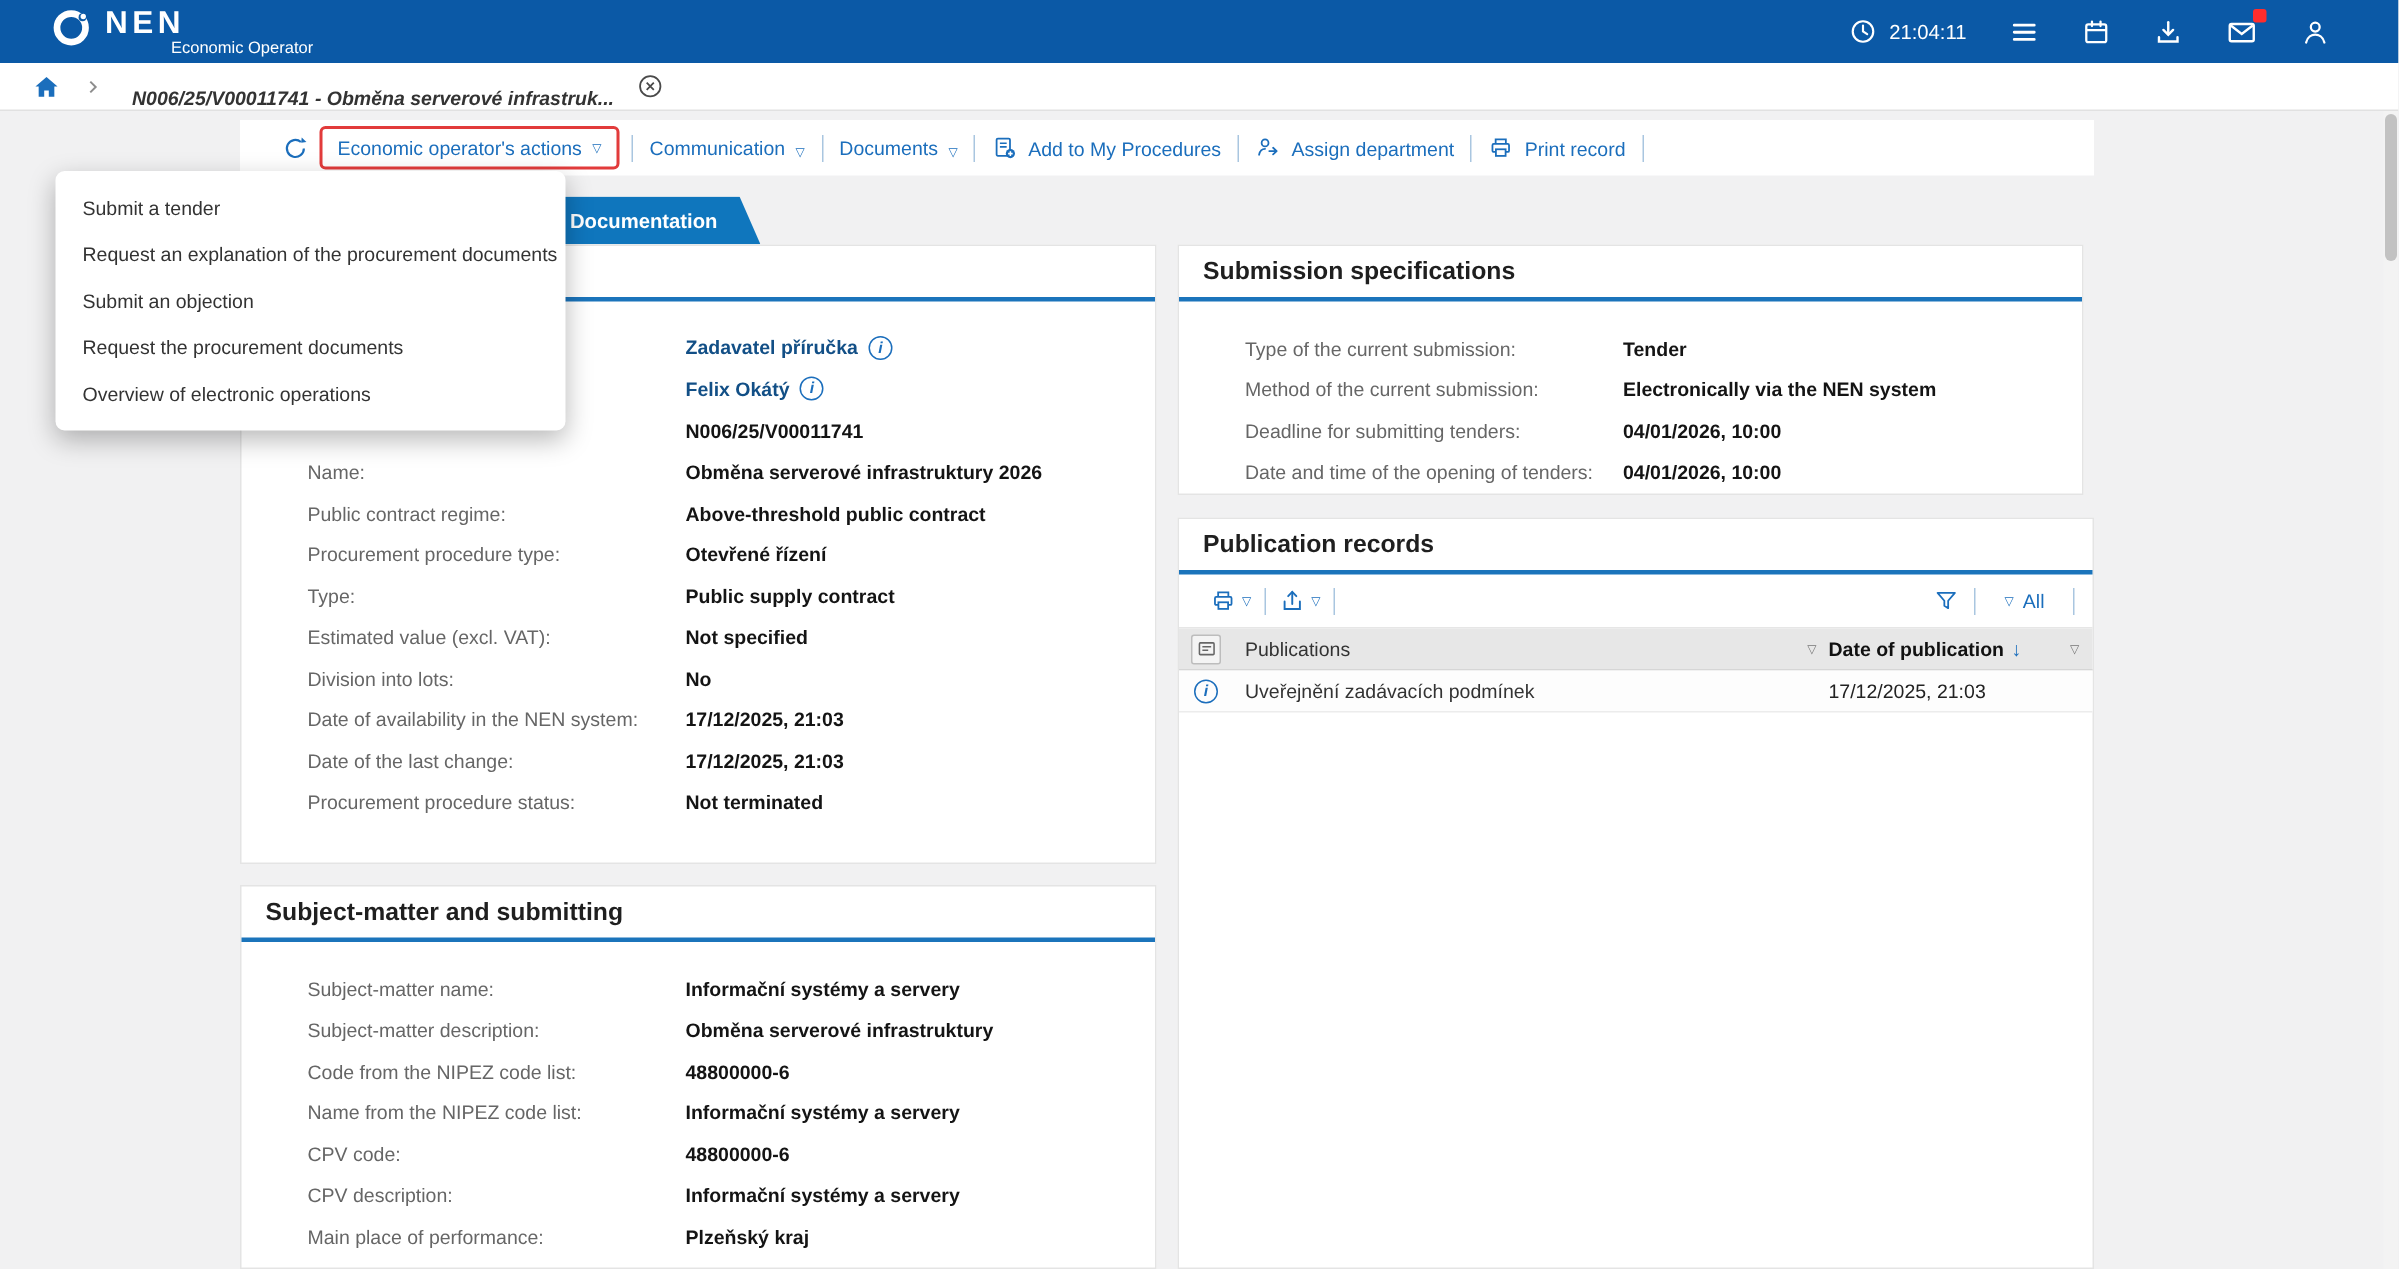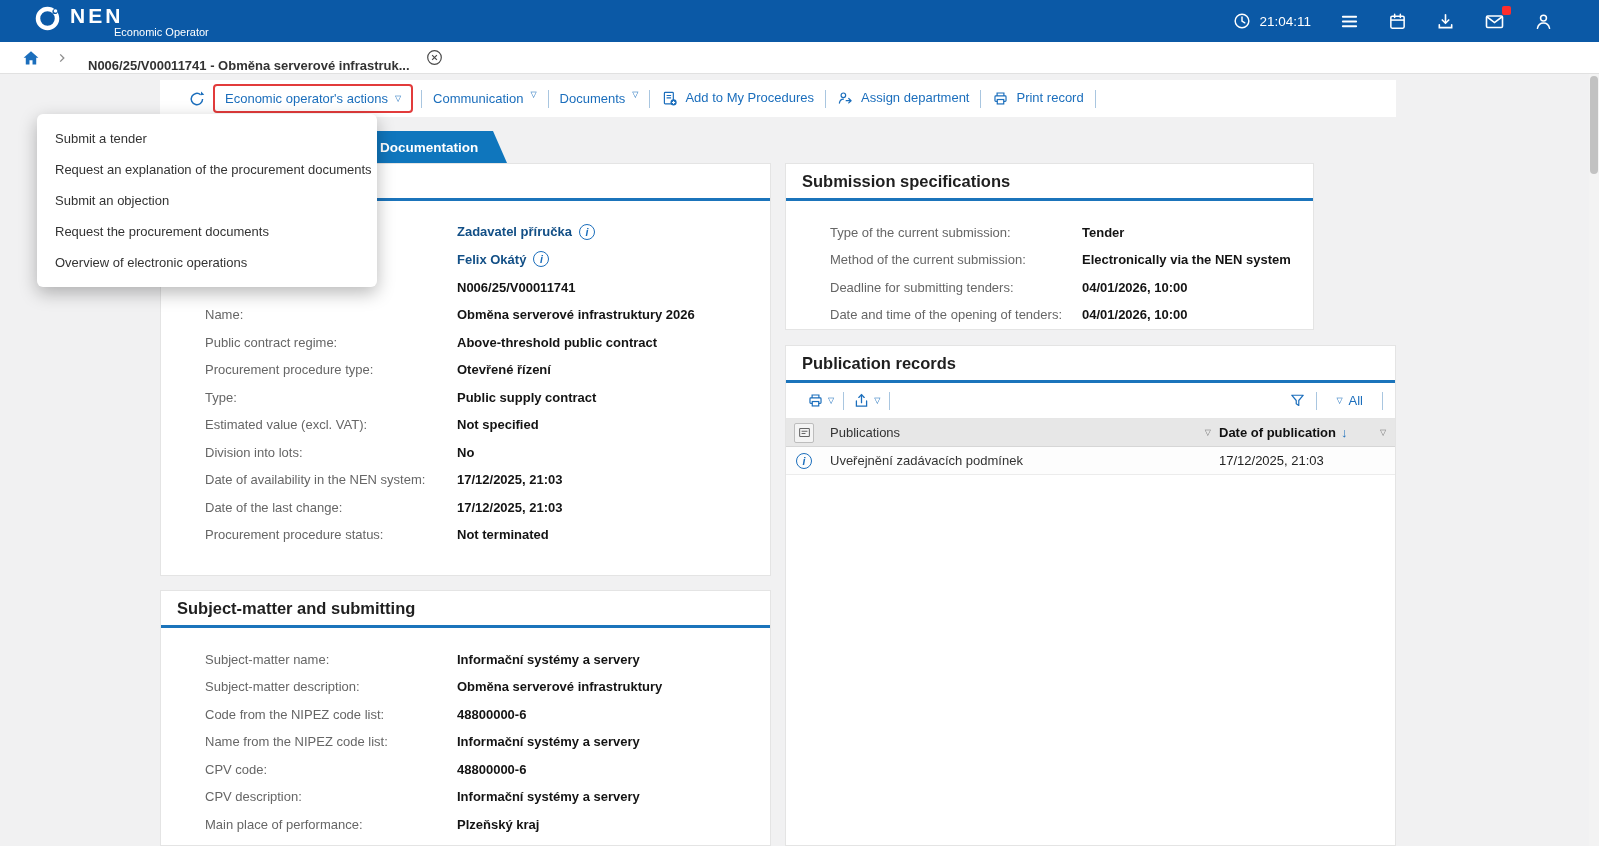--- a/index.html
+++ b/index.html
@@ -16,27 +16,27 @@
   .env-title { position:absolute; left:0; right:0; text-align:center; font-size:17px;
                font-weight:bold; letter-spacing:.5px; pointer-events:none; }
   .top-icons { position:absolute; right:46px; display:flex; align-items:center; gap:29px; }
   .clock-group { display:flex; align-items:center; gap:8px; font-size:13.5px; }
   .icon-btn { display:flex; align-items:center; justify-content:center; position:relative; }
   .mail-badge { position:absolute; top:-6px; right:-6px; width:9px; height:9px; border-radius:2px; }
 
   
   .crumbbar { position:absolute; top:42px; left:0; width:1599px; height:32px; background:#fff;
               border-bottom:1px solid #e1e1e1; display:flex; align-items:center; padding-left:22px; z-index:30; }
-  .crumb-title { font-weight:bold; color:#333; margin:16px 6px 0 4px; }
+  .crumb-title { font-weight:bold; color:#333; margin:16px 6px 0 4px;font-style:italic; }
   .crumb-chev { margin:0 16px; display:flex; }
 
   
   .toolbar { position:absolute; top:80px; left:160px; width:1236px; height:37px; background:#fff;
              display:flex; align-items:center; padding-left:24px; color:#1b6ebc; z-index:10; }
-  .tb-item { display:flex; align-items:flex-start; gap:7px; padding:0 11px; white-space:nowrap; cursor:pointer; }
+  .tb-item { display:flex; align-items:flex-end; gap:7px; padding:0 11px; white-space:nowrap; cursor:pointer; }
   .tb-sep { width:1px; height:18px; background:#a9c6e0; flex:none; }
   .tb-actions { border:2px solid #e23b3b; border-radius:4px; padding:5px 10px; margin:0 8px 0 7px;
                 display:flex; align-items:center; gap:7px; cursor:pointer; }
   .caret { font-size:8px; line-height:1; color:#1b6ebc; }
   .hist { margin-left:4px; display:flex; }
 
   
   .tab-doc { position:absolute; top:131px; left:365px; width:142px; height:32px; background:#0f76bd;
              color:#fff; font-weight:bold; font-size:13.5px; display:flex; align-items:center;
              padding-left:15px; clip-path:polygon(0 0, calc(100% - 14px) 0, 100% 100%, 0 100%); z-index:5; }
@@ -49,21 +49,21 @@
   .frow { display:flex; align-items:flex-end; height:27.5px;margin-left:28px; }
   .flabel { width:252px; flex:none; color:#666; }
   .fvalue { font-weight:bold; color:#141414; display:flex; align-items:center; gap:7px; }
   .fvalue.link { color:#124f86; }
   .info-i { width:16px; height:16px; border:1.5px solid #1b6ebc; border-radius:50%; color:#1b6ebc;
             font-size:10.5px; font-weight:bold; font-style:italic; display:inline-flex;
             align-items:center; justify-content:center; flex:none; }
 
   #card-basic { top:163px; left:160px; width:611px; height:413px; }
   #card-subject { top:590px; left:160px; width:611px; height:256px; }
-  #card-submission { top:163px; left:785px; width:529px; height:167px; }
+  #card-submission { top:163px; left:785px; width:604px; height:167px; }
   #card-publications { top:345px; left:785px; width:611px; height:501px; }
 
   
   .ptoolbar { height:36px; display:flex; align-items:center; padding:0 12px; border-bottom:1px solid #e6e6e6; color:#1b6ebc; }
   .pt-group { display:flex; align-items:center; gap:4px; padding:0 9px; cursor:pointer; }
   .pt-right { margin-left:auto; display:flex; align-items:center; gap:10px; }
   .ptable-head { height:28px; background:#e7e7e7; display:flex; align-items:center; border-bottom:1px solid #d6d6d6;justify-content:flex-end; }
   .ptable-row { height:28px; display:flex; align-items:center; border-bottom:1px solid #ececec; background:#fdfdfd; }
   .c-icon { width:36px; flex:none; display:flex; justify-content:center; }
   .c-pub { flex:1; display:flex; align-items:center; justify-content:space-between; padding:0 8px; color:#333; }

